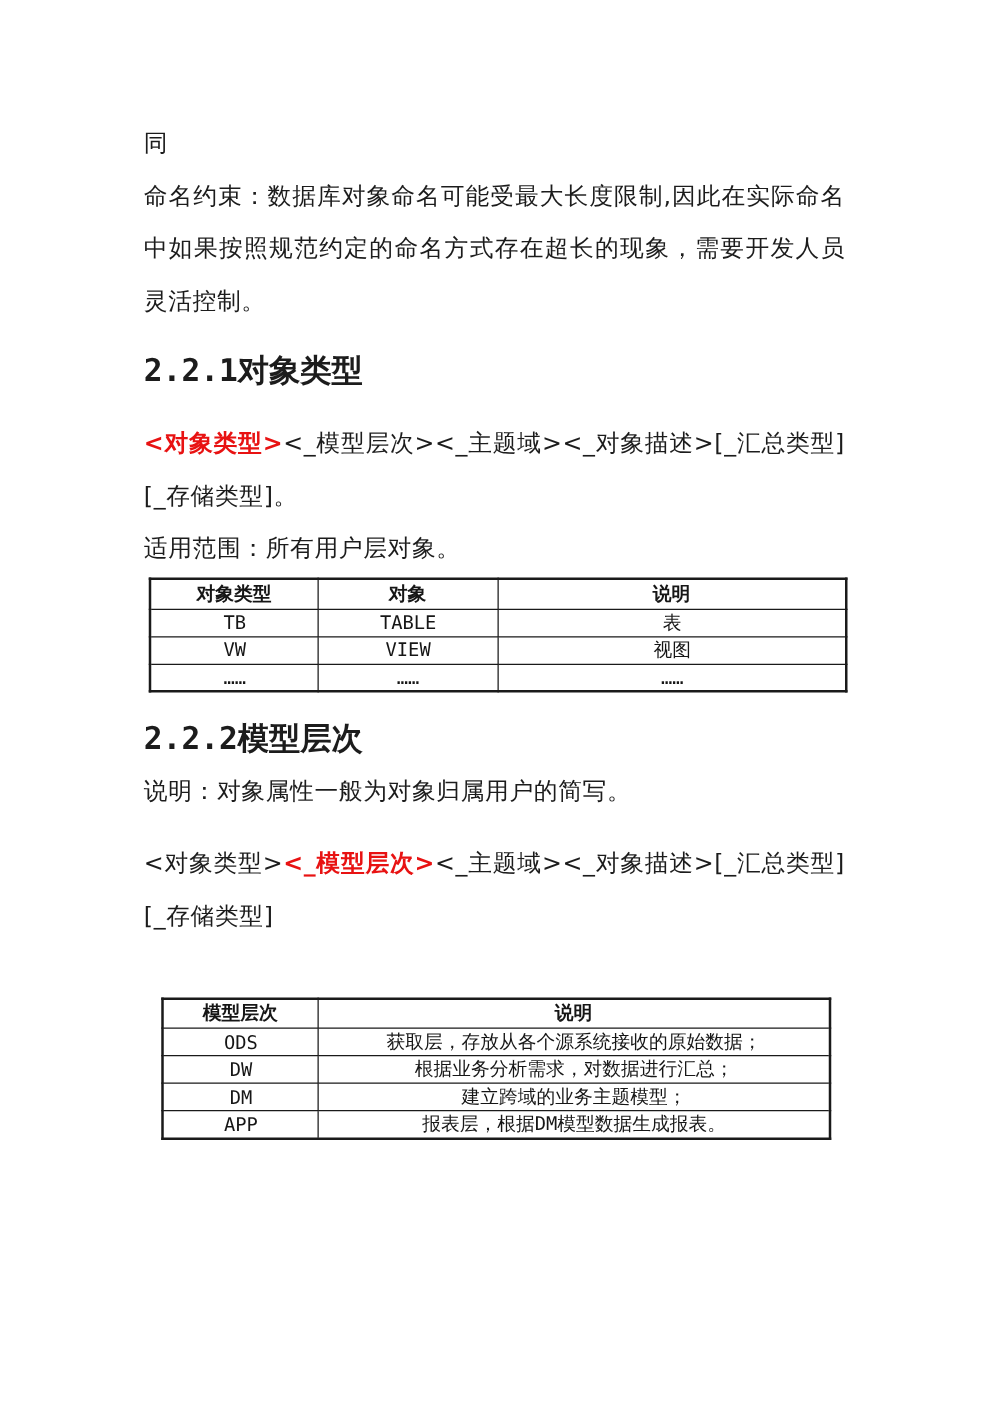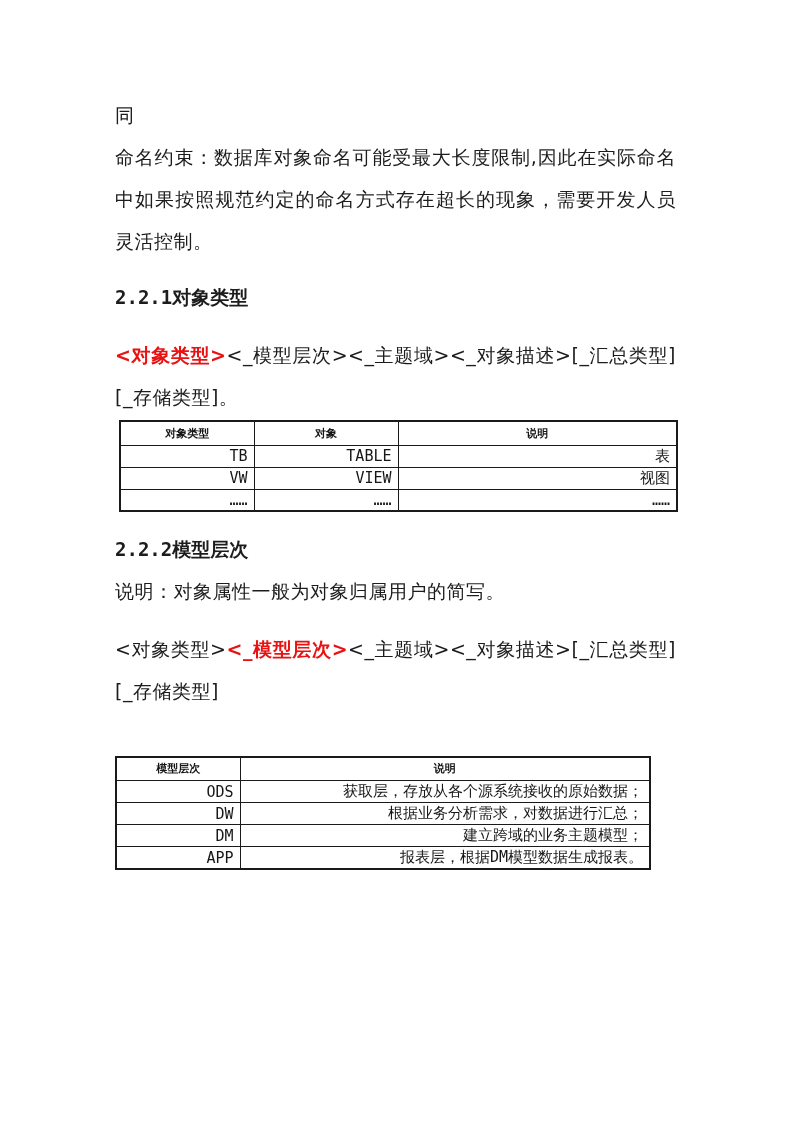--- a/index.html
+++ b/index.html
@@ -24,21 +24,21 @@
   p.body-line {
     font-size: 19px;
     line-height: 42px;
     text-align: justify;
     letter-spacing: 0.5px;
     font-weight: 500;
   }
   p.no-justify { text-align: left; }
 
   h2.sec-heading {
-    font-size: 19px;
+    font-size: 25px;
     font-weight: bold;
     line-height: 42px;
     font-family: "DejaVu Sans Mono", "DejaVu Sans", monospace, sans-serif;
     letter-spacing: 0px;
   }
   h2.h1-pos { margin-top: 14px; }
   h2.h2-pos { margin-top: 16px; }
 
   .formula { margin-top: 16px; }
   .red-seg { color: #e81212; font-weight: bold; }
@@ -53,52 +53,53 @@
   }
   table.doc-table th, table.doc-table td {
     border: 1px solid #1a1a1a;
     overflow: hidden;
     white-space: nowrap;
   }
   table.doc-table th {
     font-weight: bold;
     text-align: center;
     height: 24px;
-    font-size: 11px;
+    font-size: 15px;
   }
   table.doc-table td {
-    text-align: right;
+    text-align: center;
     padding: 1px 6px 1px 7px;
     font-weight: 500;
   }
   table.t1 { width: 557px; margin-left: 4px; margin-top: 2px; }
   table.t1 td { height: 20px; }
   table.t1 col.c1 { width: 134px; }
   table.t1 col.c2 { width: 144px; }
   table.t1 col.c3 { width: 279px; }
 
-  table.t2 { width: 534px; margin-left: 0; margin-top: 44px; padding-left: 12px; }
+  table.t2 { width: 534px; margin-left: 14px; margin-top: 44px; padding-left: 12px; }
   table.t2 td { height: 22px; }
   table.t2 col.c1 { width: 124px; }
   table.t2 col.c2 { width: 410px; }
 </style>
 </head>
 <body>
 
 <div class="page">
   <div class="content">
 
     <p class="body-line no-justify">同</p>
 
     <p class="body-line">命名约束：数据库对象命名可能受最大长度限制,因此在实际命名中如果按照规范约定的命名方式存在超长的现象，需要开发人员灵活控制。</p>
 
     <h2 class="sec-heading h1-pos">2.2.1对象类型</h2>
 
     <p class="body-line formula"><span class="red-seg">&lt;对象类型&gt;</span><span>&lt;_模型层次&gt;&lt;_主题域&gt;&lt;_对象描述&gt;[_汇总类型][_存储类型]。</span></p>
 
+    <p class="body-line no-justify">适用范围：所有用户层对象。</p>
 
     <table class="doc-table t1">
       <colgroup>
           <col class="c1">
           <col class="c2">
           <col class="c3">
         </colgroup>
       <thead>
         <tr>
           <th>对象类型</th>

